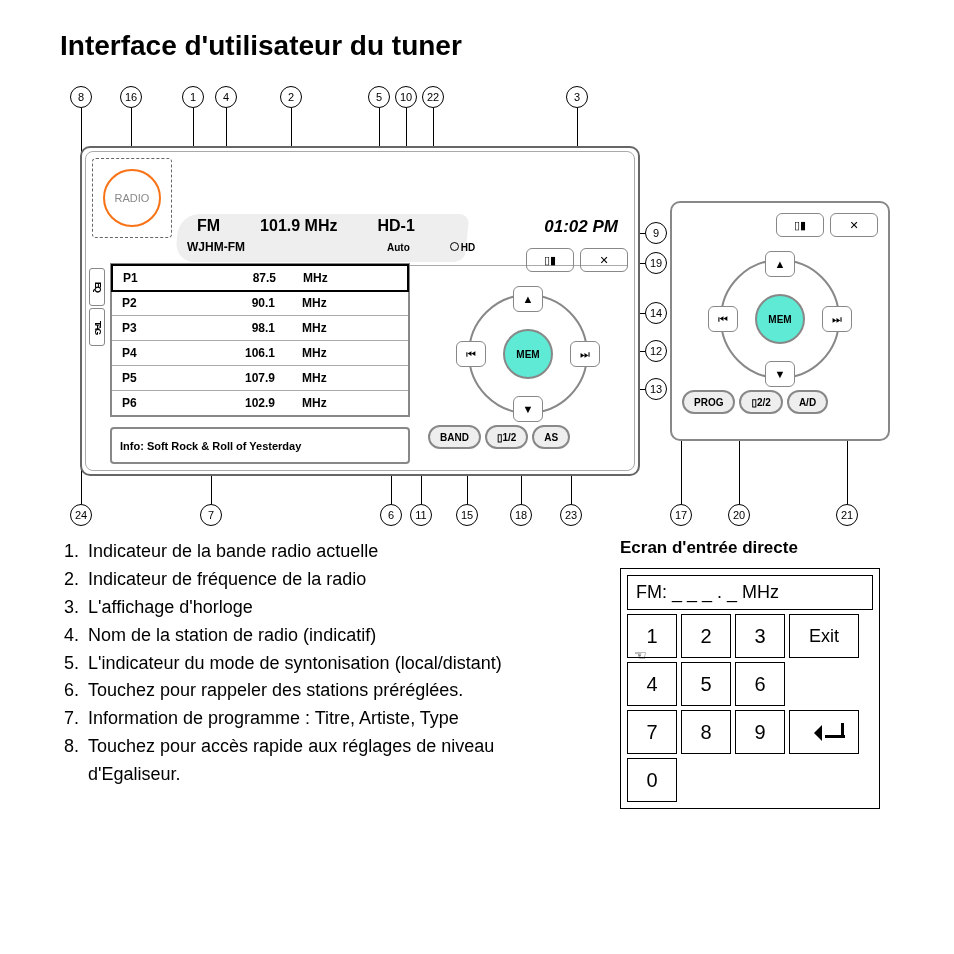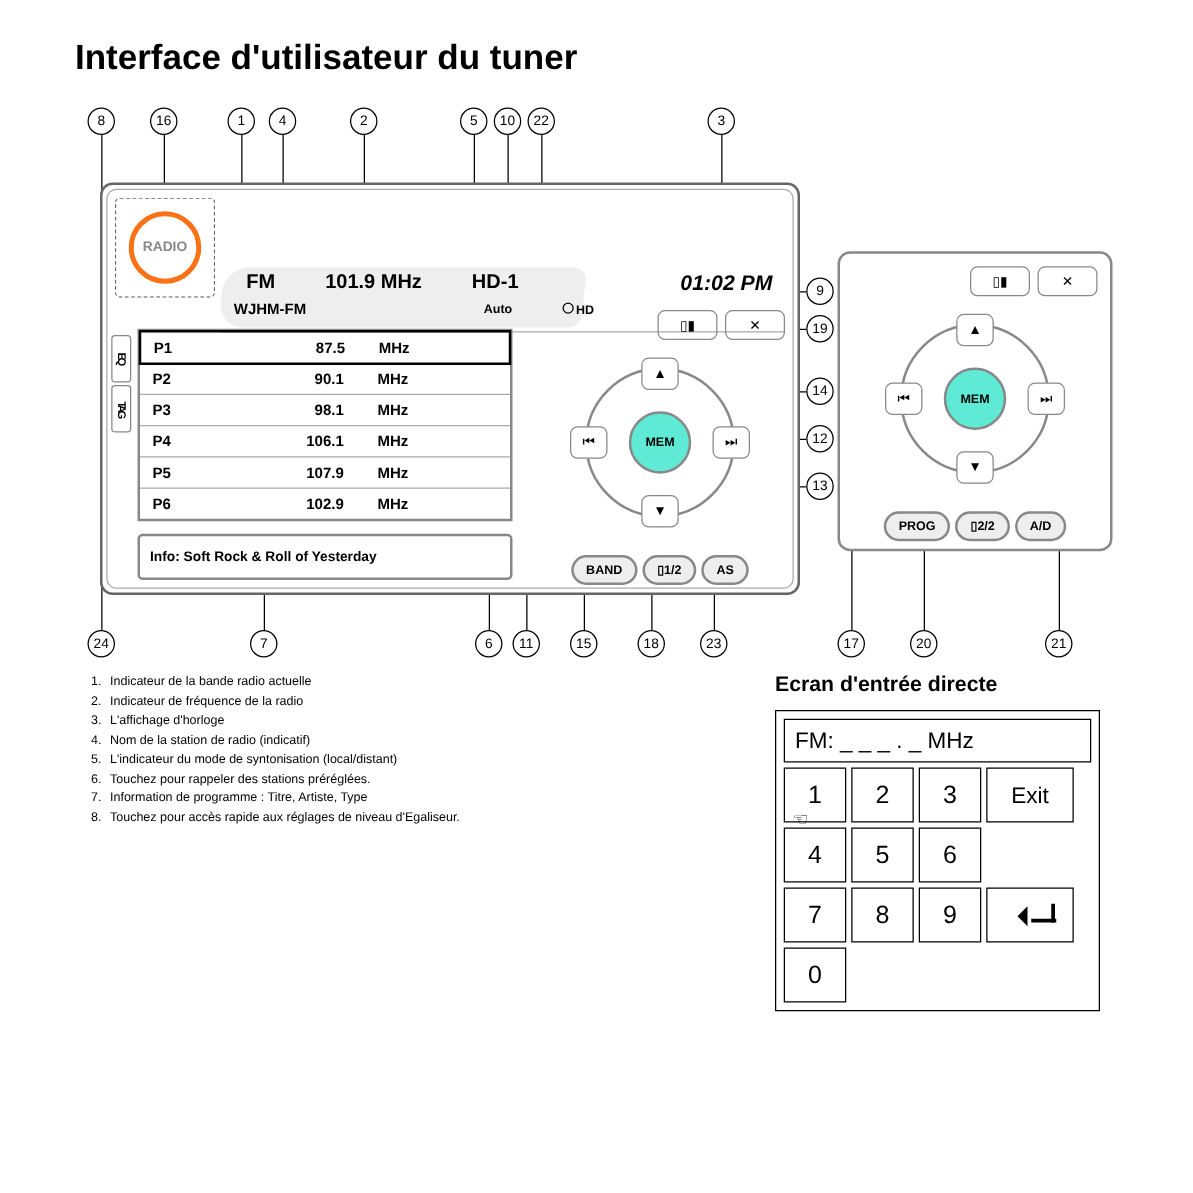--- a/index.html
+++ b/index.html
@@ -57,24 +57,24 @@
   .radio-knob {
     position: absolute;
     left: 10px; top: 10px;
     width: 80px; height: 80px;
     border: 1px dashed #666;
     border-radius: 4px;
     display: flex; align-items: center; justify-content: center;
   }
   .radio-knob-inner {
     width: 58px; height: 58px;
-    border: 4px solid #f97316;
+    border: 2px solid #f97316;
     border-radius: 50%;
     display: flex; align-items: center; justify-content: center;
-    font-size: 11px; font-weight: bold; color: #888;
+    font-size: 11px; font-weight: normal; color: #888;
   }
   .top-info {
     position: absolute;
     left: 95px; top: 18px; right: 10px;
     height: 52px;
     border-bottom: 1px solid #aaa;
     margin-top: 48px;
   }
   .top-info-bg1 {
     position:absolute; left:0; top:0; width:290px; height:48px;
@@ -155,21 +155,21 @@
     position:absolute; width:30px; height:26px;
     border:1px solid #888; border-radius:6px; background:#fff;
     display:flex; align-items:center; justify-content:center; font-size:11px;
   }
   .dpad-up    { left:65px; top:2px; }
   .dpad-down  { left:65px; top:112px; }
   .dpad-left  { left:8px;  top:57px; }
   .dpad-right { left:122px;top:57px; }
 
   .bottom-btns {
-    display:flex; gap:4px; justify-content:center; margin-top:20px;
+    display:flex; gap:4px; justify-content:flex-start; margin-top:1px;
   }
   .btn-pill {
     height:24px; border:2px solid #888; border-radius:14px;
     padding:0 10px; font-size:10px; font-weight:bold;
     display:flex; align-items:center; justify-content:center;
     background:#eee;
   }
 
   
   .panel2 {
@@ -177,21 +177,21 @@
     left:610px; top:115px;
     width:220px; height:240px;
     border:2px solid #888; border-radius:10px;
     background:#fff;
     padding:10px;
     z-index:2;
   }
 
   
   .legend-row { display:flex; margin-top:12px; gap:40px; }
-  .legend { font-size:10px; line-height:1.55; width:520px;}
+  .legend { font-size:18px; line-height:1.55; width:520px;}
   .legend li { margin-left:24px; padding-left:4px;}
   .legend .note { font-style: italic; margin:4px 0 4px 48px; }
 
   
   .keypad-section { width:260px; }
   .keypad-title { font-weight:bold; font-size:17px; margin-bottom:10px;}
   .keypad {
     border:1px solid #000; padding:6px;
   }
   .keypad-display {

